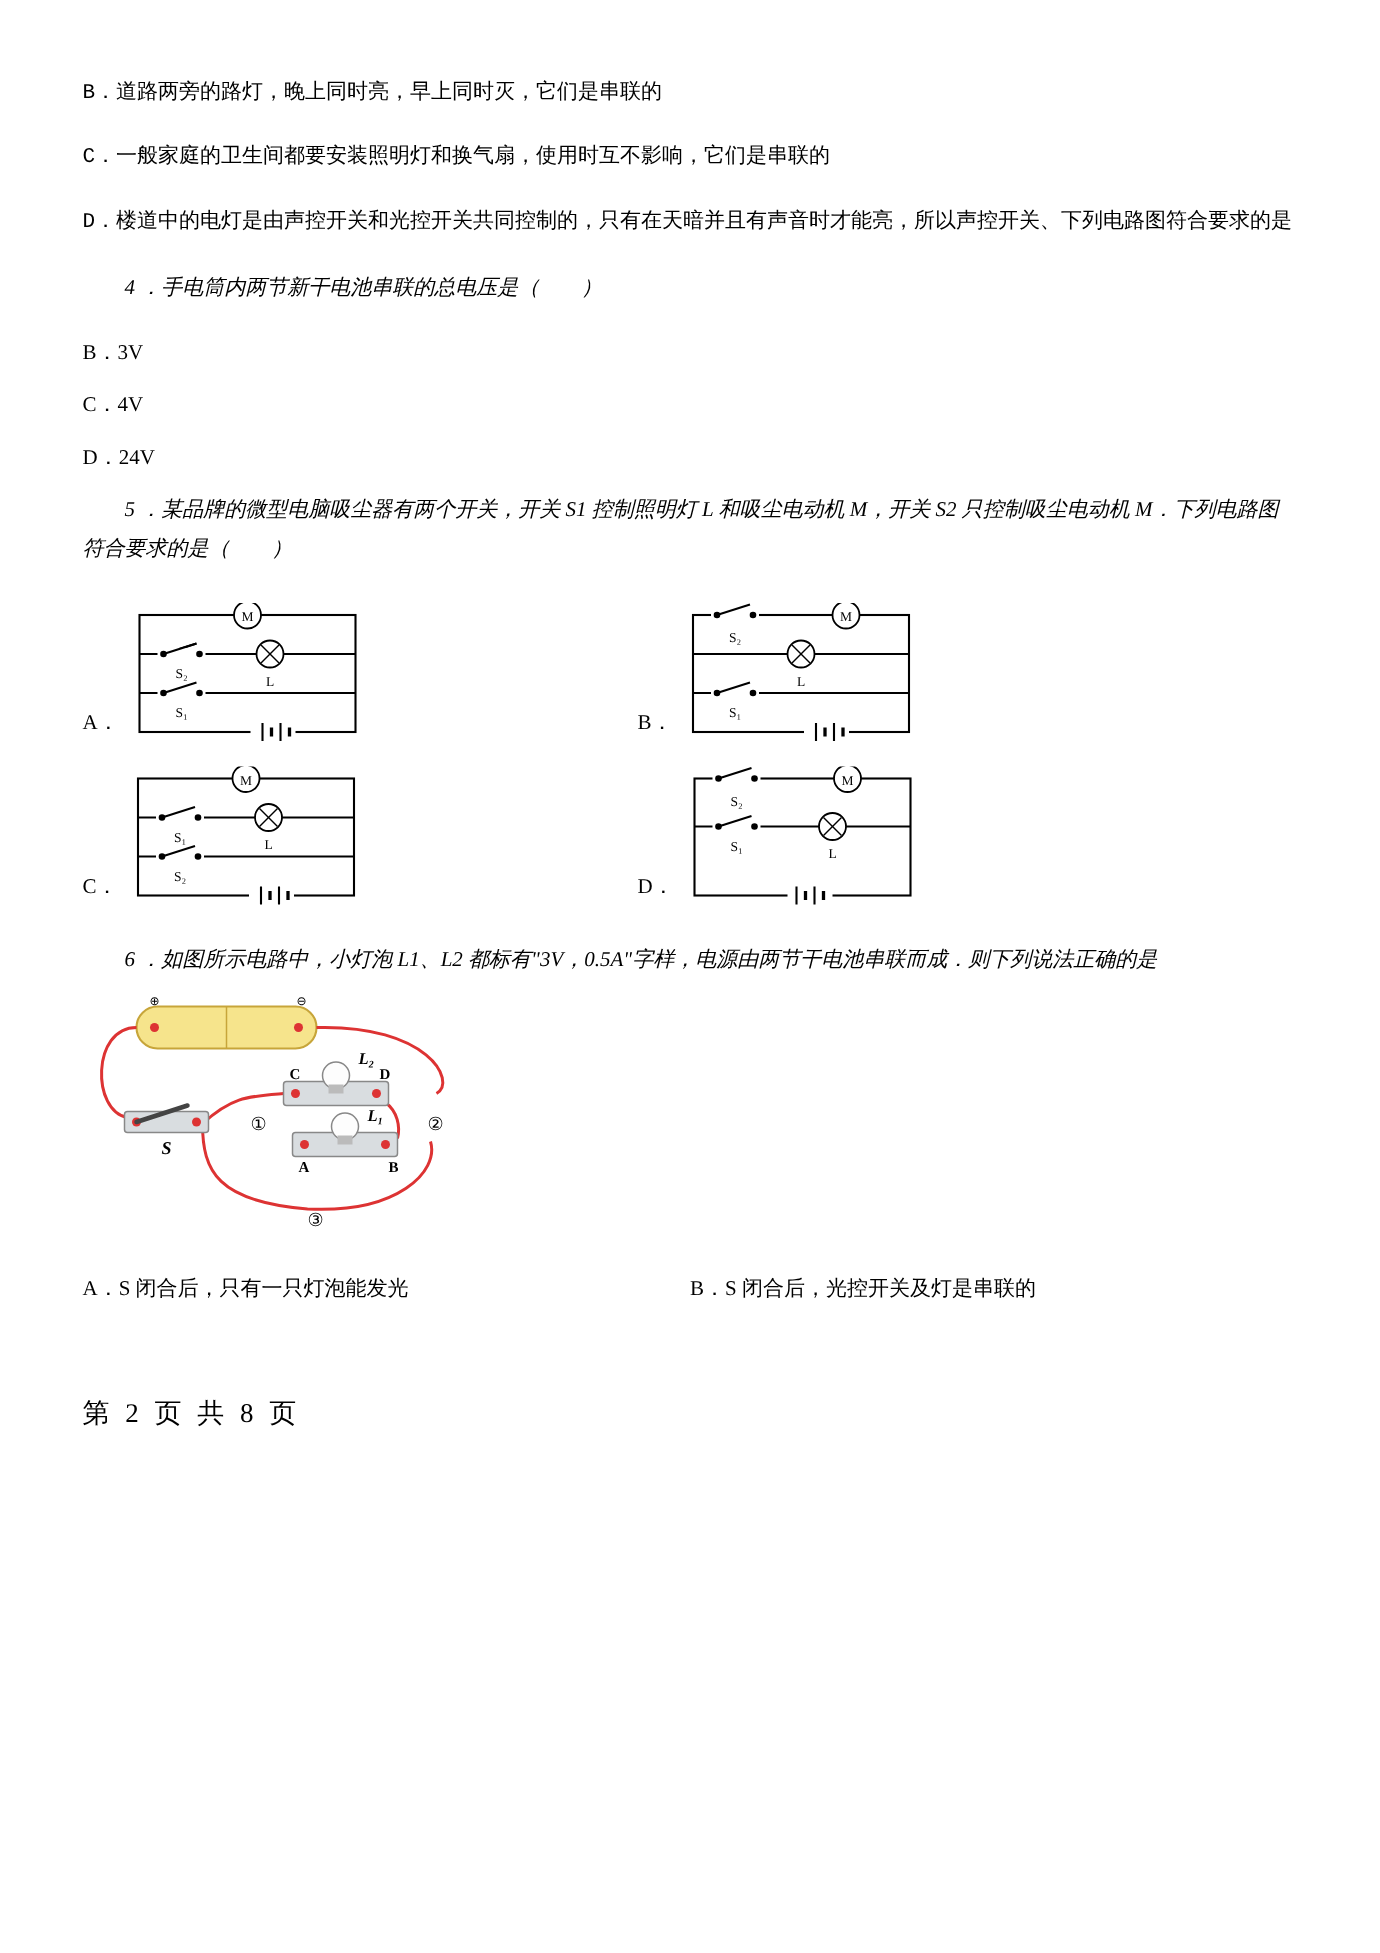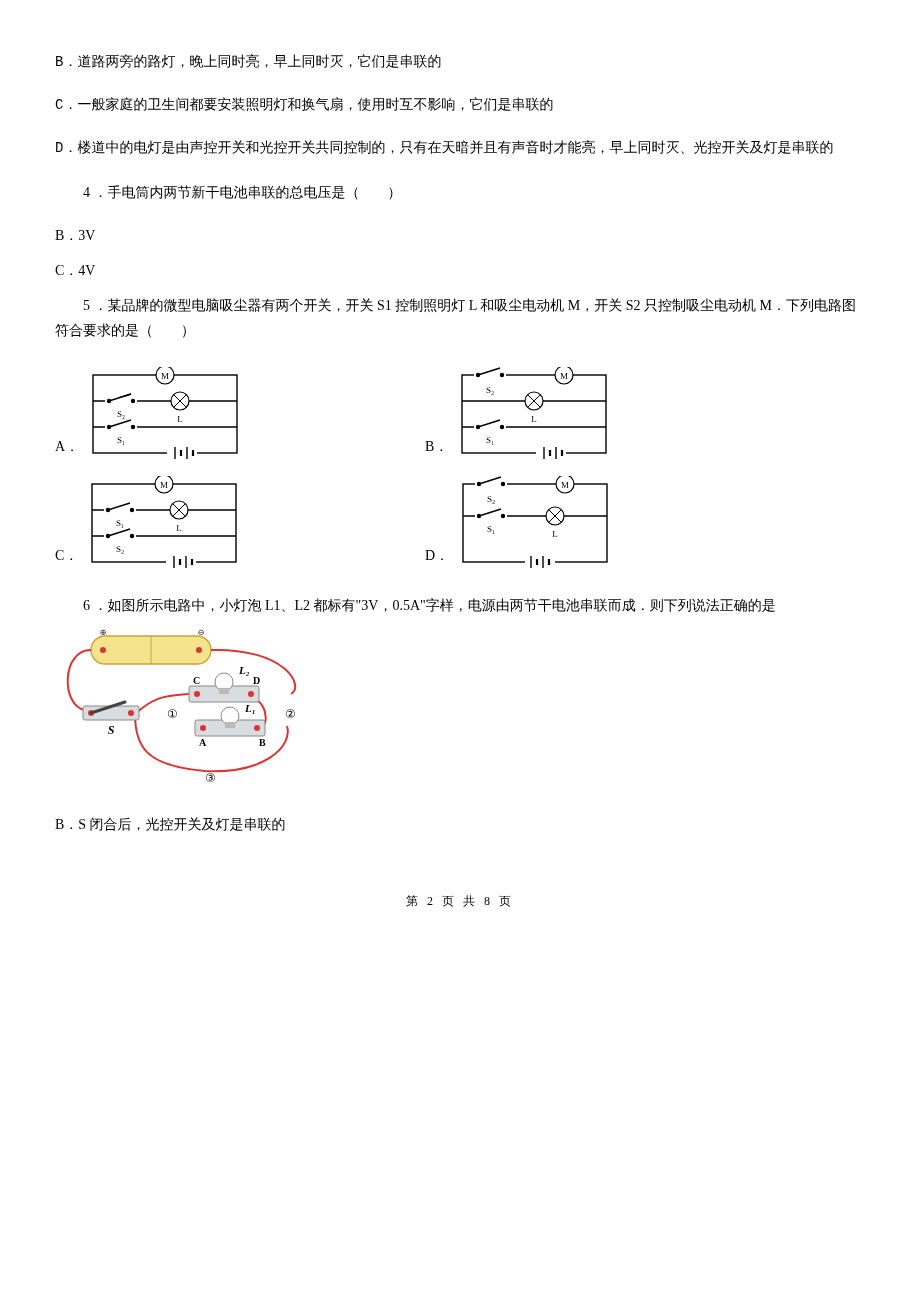--- a/index.html
+++ b/index.html
@@ -7,46 +7,47 @@
       width: 920px;
       min-height: 1302px;
       background: #fff;
       font-family: "SimSun", "宋体", serif;
       font-size: 14px;
       color: #000;
       padding: 50px 55px 30px 55px;
       line-height: 1.8;
     }
     .para { margin-bottom: 18px; font-family: Liberation Mono, monospace; }
-    .para-indent { text-indent: 2em; margin-bottom: 18px; }
+    .para-indent { text-indent: 2em; margin-bottom: 18px; font-style: italic; }
     .q4-options { margin-bottom: 6px; }
     .q4-options .opt { margin-bottom: 10px; }
     .q5-row { display: flex; margin-bottom: 14px; }
     .q5-item { display: flex; align-items: flex-end; }
     .q5-item.left { width: 370px; }
     .q5-item.right { flex: 1; }
     .q5-label { margin-right: 6px; padding-bottom: 2px; }
     .circuit { width: 160px; height: 95px; }
     .q6-figure { width: 270px; height: 160px; margin-bottom: 26px; margin-left: 0; }
     .q6-opts { display: flex; margin-bottom: 30px; }
     .q6-opts .opt { flex: 1; }
-    .pagefoot { text-align: center; font-size: 12px; margin-top: 54px; letter-spacing: 3px; }
+    .pagefoot { text-align: left; font-size: 18px; margin-top: 54px; letter-spacing: 3px; }
     svg { display: block; }
   </style>
 </head>
 <body>
 
 <p class="para">B．道路两旁的路灯，晚上同时亮，早上同时灭，它们是串联的</p>
 <p class="para">C．一般家庭的卫生间都要安装照明灯和换气扇，使用时互不影响，它们是串联的</p>
-<p class="para">D．楼道中的电灯是由声控开关和光控开关共同控制的，只有在天暗并且有声音时才能亮，早上同时灭、光控开关及灯是串联的</p>
+<p class="para">D．楼道中的电灯是由声控开关和光控开关共同控制的，只有在天暗并且有声音时才能亮，所以声控开关、下列电路图符合要求的是</p>
 
 <p class="para-indent">4 ．手电筒内两节新干电池串联的总电压是（　　）</p>
 <div class="q4-options">
   <p class="opt">B．3V</p>
   <p class="opt">C．4V</p>
+  <p class="opt">D．24V</p>
 </div>
 
 <p class="para-indent" style="margin-bottom:23px;">5 ．某品牌的微型电脑吸尘器有两个开关，开关 S1 控制照明灯 L 和吸尘电动机 M，开关 S2 只控制吸尘电动机 M．下列电路图符合要求的是（　　）</p>
 
 <div class="q5-row">
   <div class="q5-item left">
     <span class="q5-label">A．</span>
     <svg class="circuit" viewBox="0 0 160 95">
       <rect x="8" y="8" width="144" height="78" fill="none" stroke="#000" stroke-width="1.4"></rect>
       <line x1="8" y1="34" x2="152" y2="34" stroke="#000" stroke-width="1.4"></line>
@@ -225,16 +226,17 @@
   <text x="190" y="86" font-size="11" font-style="italic" font-weight="bold">L₁</text>
   <text x="144" y="120" font-size="10" font-weight="bold">A</text>
   <text x="204" y="120" font-size="10" font-weight="bold">B</text>
 
   <text x="112" y="92" font-size="12">①</text>
   <text x="230" y="92" font-size="12">②</text>
   <text x="150" y="156" font-size="12">③</text>
 </svg>
 
 <div class="q6-opts">
+  <span class="opt">A．S 闭合后，只有一只灯泡能发光</span>
   <span class="opt">B．S 闭合后，光控开关及灯是串联的</span>
 </div>
 
 <div class="pagefoot">第 2 页 共 8 页</div>
 
 </body></html>

